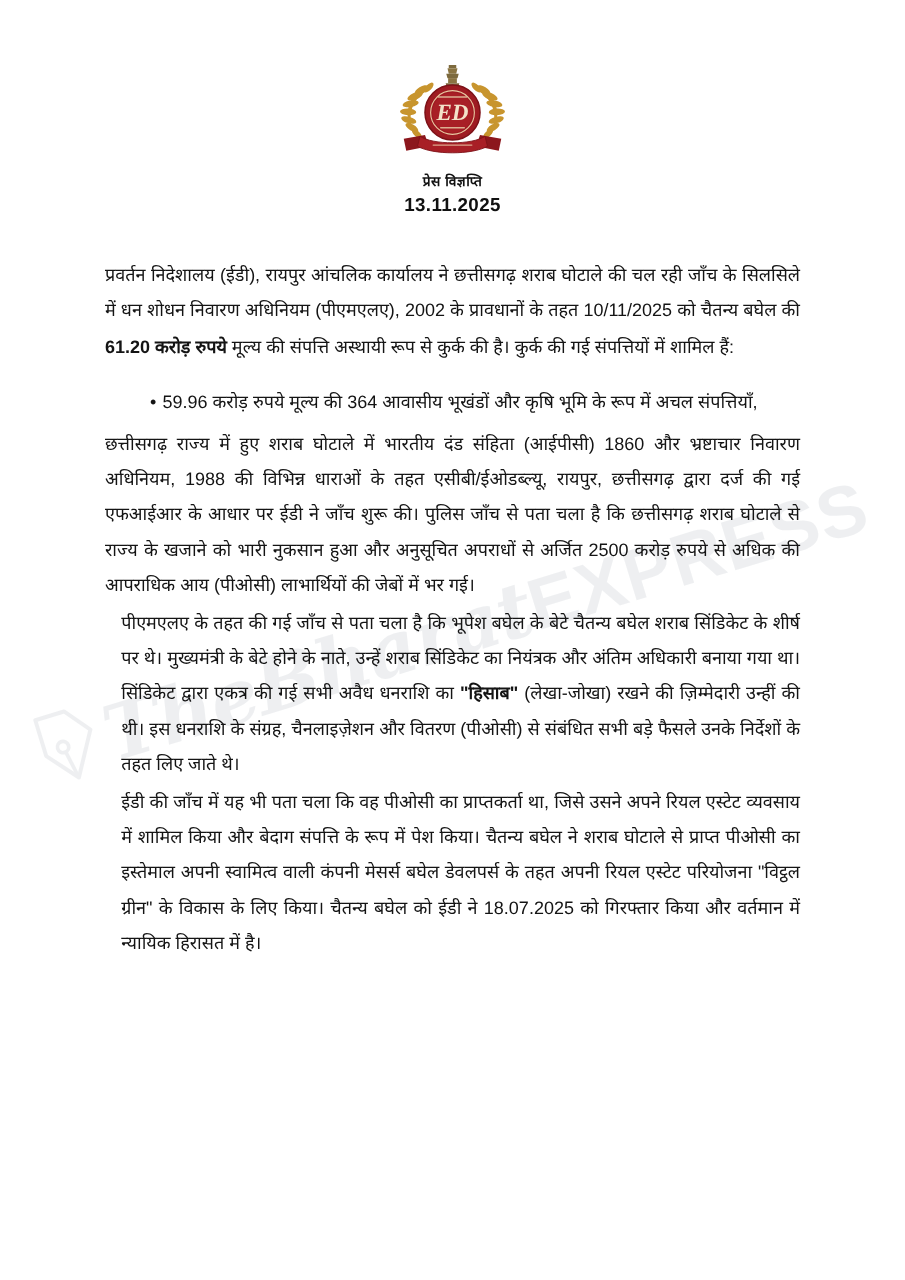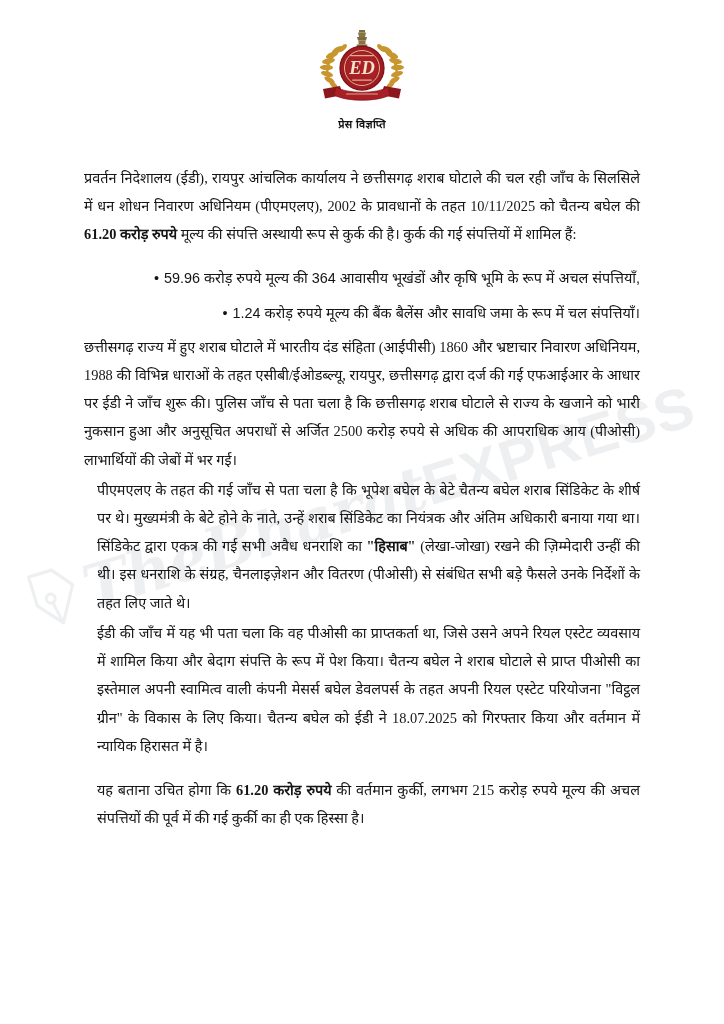--- a/index.html
+++ b/index.html
@@ -56,21 +56,21 @@
     font-size: 58px;
     letter-spacing: 1px;
     color: #9aa3ad;
     vertical-align: middle;
   }
 
   
   .header {
     position: relative;
     z-index: 2;
-    padding-top: 30px;
+    padding-top: 52px;
     text-align: center;
   }
   .emblem {
     display: block;
     margin: 0 auto;
   }
   .doc-title {
     margin-top: 9px;
     font-family: "Liberation Sans", sans-serif;
     font-size: 11px;
@@ -91,37 +91,37 @@
 
   
   .content {
     position: relative;
     z-index: 2;
     margin: 0 auto;
     padding: 0 84px;
     margin-top: 32px;
   }
   .para {
-    font-family: Liberation Serif, serif;
+    font-family: Liberation Sans, sans-serif;
     font-size: 14.4px;
     line-height: 28.2px;
     color: #141414;
     text-align: justify;
     text-justify: inter-word;
     margin: 0 0 2px 0;
   }
   .para + .para { margin-top: 0; margin-left: 13px; }
   .para.spaced-before { margin-top: 16px; }
   .para.spaced-after  { margin-bottom: 16px; }
   .bullet {
     font-family: "Liberation Sans", sans-serif;
     font-size: 14.4px;
     line-height: 28.2px;
     color: #141414;
-    text-align: right;
+    text-align: center;
     margin: 0 0 6px 0;
     padding-left: 2px;
   }
   .bullet .dot { margin-right: 5px; }
   b { font-weight: 700; }
 </style>
 </head>
 <body>
 
 <div class="page">
@@ -191,34 +191,33 @@
                  C136 144 72 144 48 130 Z" fill="#a81f26"></path>
         <path d="M52 114 C72 128 136 128 156 114 L160 130
                  C136 144 72 144 48 130 Z" fill="none" stroke="#7d1218" stroke-width="1.4"></path>
         <g fill="#e8c9a6" opacity="0.8">
           <rect x="72" y="127" width="64" height="2.2" rx="1.1"></rect>
         </g>
       </g>
     </svg>
 
     <div class="doc-title">प्रेस विज्ञप्ति</div>
+    <div class="doc-date">13.11.2025</div>
   </div>
 
   <div class="content">
 
     <p class="para spaced-after"><span>प्रवर्तन निदेशालय (ईडी), रायपुर आंचलिक कार्यालय ने छत्तीसगढ़ शराब घोटाले की चल रही जाँच के सिलसिले में धन शोधन निवारण अधिनियम (पीएमएलए), 2002 के प्रावधानों के तहत 10/11/2025 को चैतन्य बघेल की </span><b>61.20 करोड़ रुपये</b><span> मूल्य की संपत्ति अस्थायी रूप से कुर्क की है। कुर्क की गई संपत्तियों में शामिल हैं:</span></p>
 
     <p class="bullet"><span class="dot">•</span><span>59.96 करोड़ रुपये मूल्य की 364 आवासीय भूखंडों और कृषि भूमि के रूप में अचल संपत्तियाँ,</span></p>
 
-    <p class="bullet spaced-after"><span class="dot">•</span><span>1.24 करोड़ रुपये मूल्य की बैंक बैलेंस और सावधि जमा के रूप में चल संपत्तियाँ।</span></p>
 
     <p class="para">छत्तीसगढ़ राज्य में हुए शराब घोटाले में भारतीय दंड संहिता (आईपीसी) 1860 और भ्रष्टाचार निवारण अधिनियम, 1988 की विभिन्न धाराओं के तहत एसीबी/ईओडब्ल्यू, रायपुर, छत्तीसगढ़ द्वारा दर्ज की गई एफआईआर के आधार पर ईडी ने जाँच शुरू की। पुलिस जाँच से पता चला है कि छत्तीसगढ़ शराब घोटाले से राज्य के खजाने को भारी नुकसान हुआ और अनुसूचित अपराधों से अर्जित 2500 करोड़ रुपये से अधिक की आपराधिक आय (पीओसी) लाभार्थियों की जेबों में भर गई।</p>
 
     <p class="para"><span>पीएमएलए के तहत की गई जाँच से पता चला है कि भूपेश बघेल के बेटे चैतन्य बघेल शराब सिंडिकेट के शीर्ष पर थे। मुख्यमंत्री के बेटे होने के नाते, उन्हें शराब सिंडिकेट का नियंत्रक और अंतिम अधिकारी बनाया गया था। सिंडिकेट द्वारा एकत्र की गई सभी अवैध धनराशि का </span><b>"हिसाब"</b><span> (लेखा-जोखा) रखने की ज़िम्मेदारी उन्हीं की थी। इस धनराशि के संग्रह, चैनलाइज़ेशन और वितरण (पीओसी) से संबंधित सभी बड़े फैसले उनके निर्देशों के तहत लिए जाते थे।</span></p>
 
     <p class="para">ईडी की जाँच में यह भी पता चला कि वह पीओसी का प्राप्तकर्ता था, जिसे उसने अपने रियल एस्टेट व्यवसाय में शामिल किया और बेदाग संपत्ति के रूप में पेश किया। चैतन्य बघेल ने शराब घोटाले से प्राप्त पीओसी का इस्तेमाल अपनी स्वामित्व वाली कंपनी मेसर्स बघेल डेवलपर्स के तहत अपनी रियल एस्टेट परियोजना "विट्ठल ग्रीन" के विकास के लिए किया। चैतन्य बघेल को ईडी ने 18.07.2025 को गिरफ्तार किया और वर्तमान में न्यायिक हिरासत में है।</p>
 
 
-    <p class="para spaced-before"><span>यह बताना उचित होगा कि </span><b>61.20 करोड़ रुपये</b><span> की वर्तमान कुर्की, लगभग 215 करोड़ रुपये मूल्य की अचल संपत्तियों की पूर्व में की गई कुर्की का ही एक हिस्सा है।</span></p>
 
 
   </div>
 </div>
 
 </body></html>

